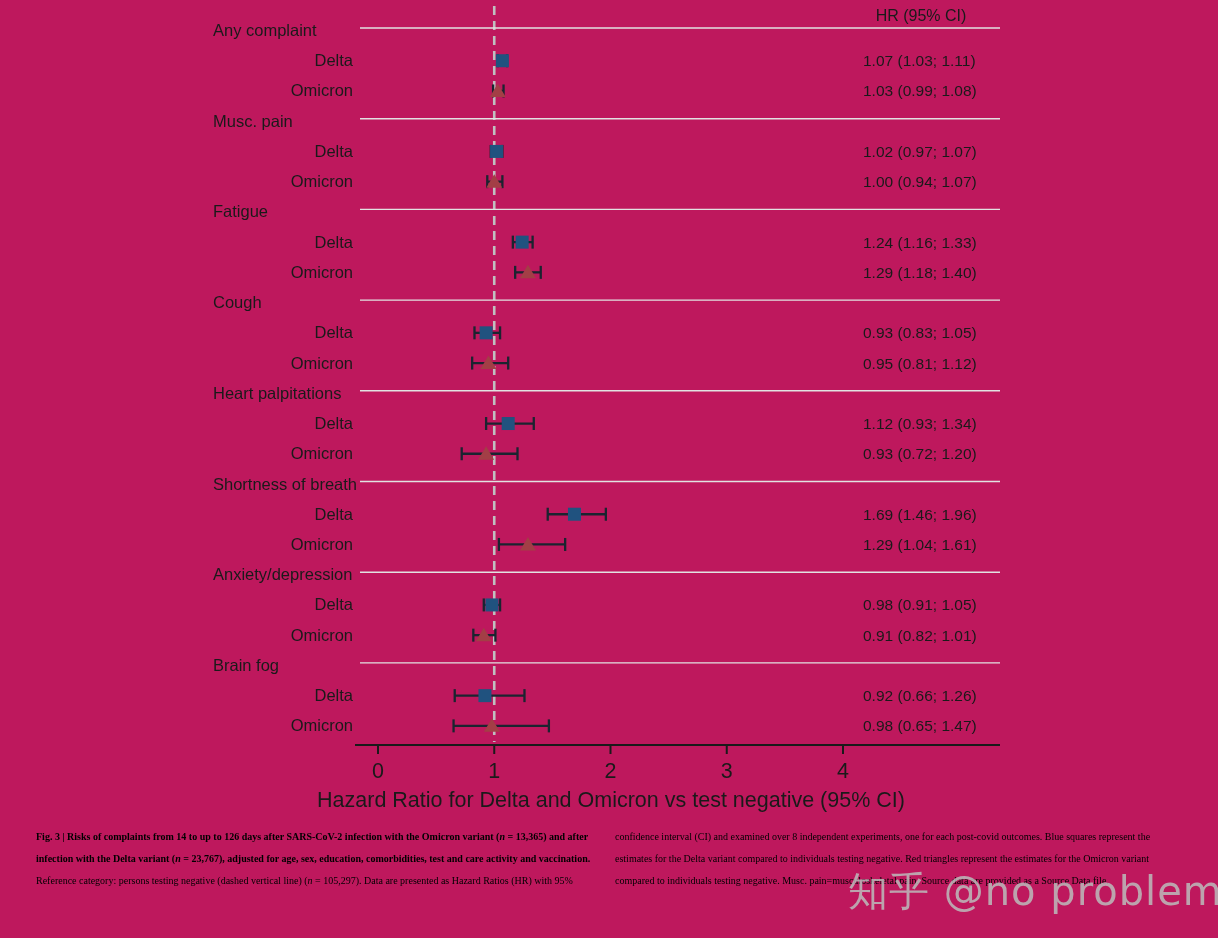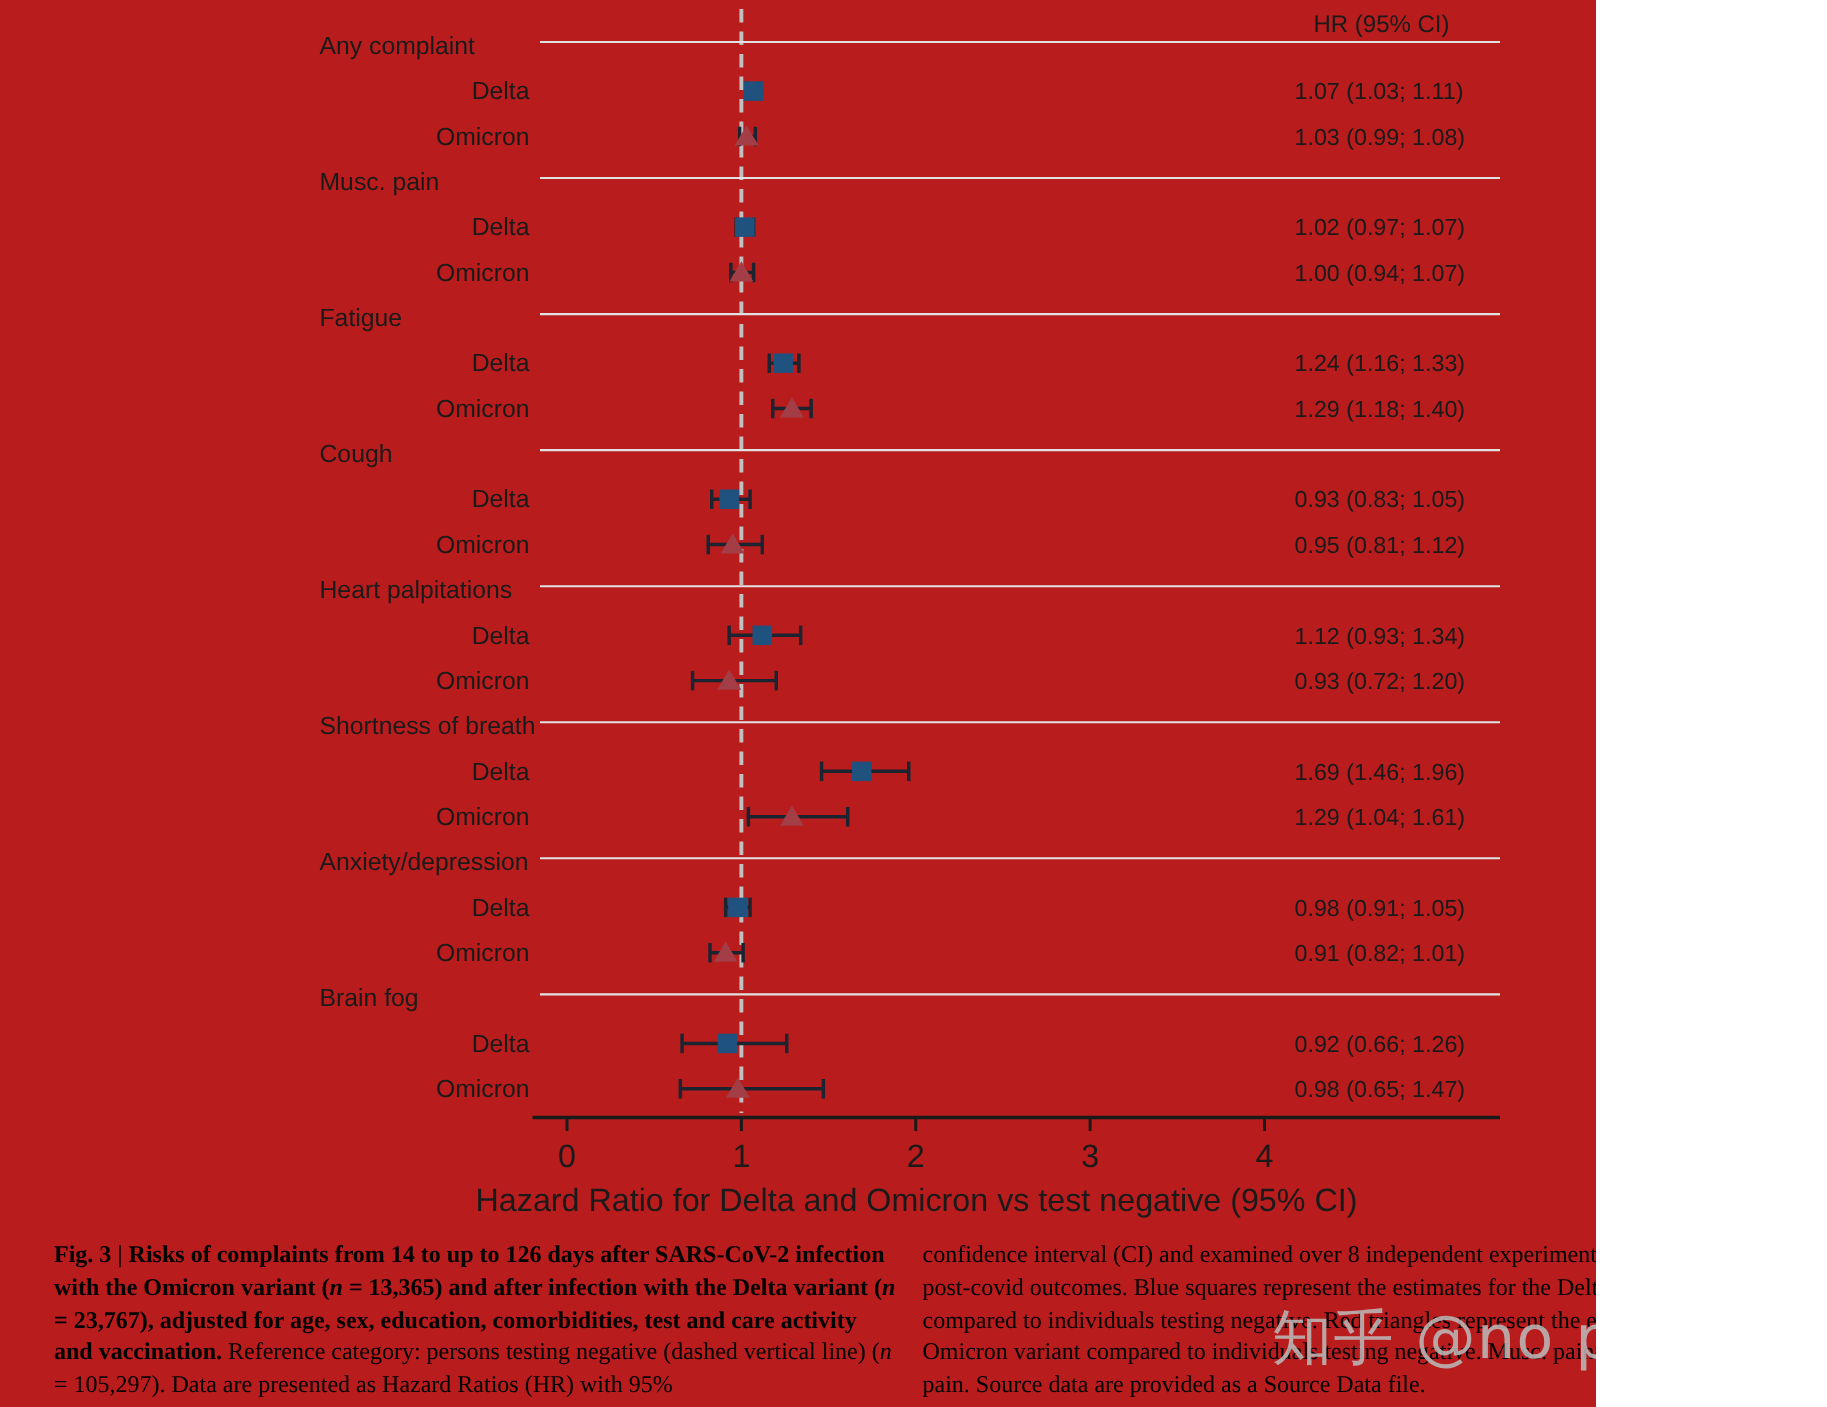--- a/index.html
+++ b/index.html
@@ -1,33 +1,33 @@
 <!DOCTYPE html>
 <html><head>
 <meta charset="utf-8">
 <style>
   html,body{margin:0;padding:0;background:#ffffff;}
   .page{
     position:relative;
-    width:1064px;height:938px;
-    background:#b91c1c;
+    width:1218px;height:938px;
+    background:#be185d;
     overflow:hidden;
     font-family:"Liberation Sans",sans-serif;
   }
   svg text{
     font-family:"Liberation Sans",sans-serif;
   }
   .caption{
     position:absolute;
     left:36px;top:826px;
     width:1150px;
     display:flex;
     gap:16px;
     font-family:"Liberation Serif",serif;
-    font-size:16px;
+    font-size:10px;
     line-height:21.8px;
     color:#000000;
   }
   .cap-col{width:563px;}
   .b{font-weight:700;}
   .i{font-style:italic;}
   .watermark{
     position:absolute;
     left:848px;top:864px;
     font-family:"DejaVu Sans",sans-serif;

